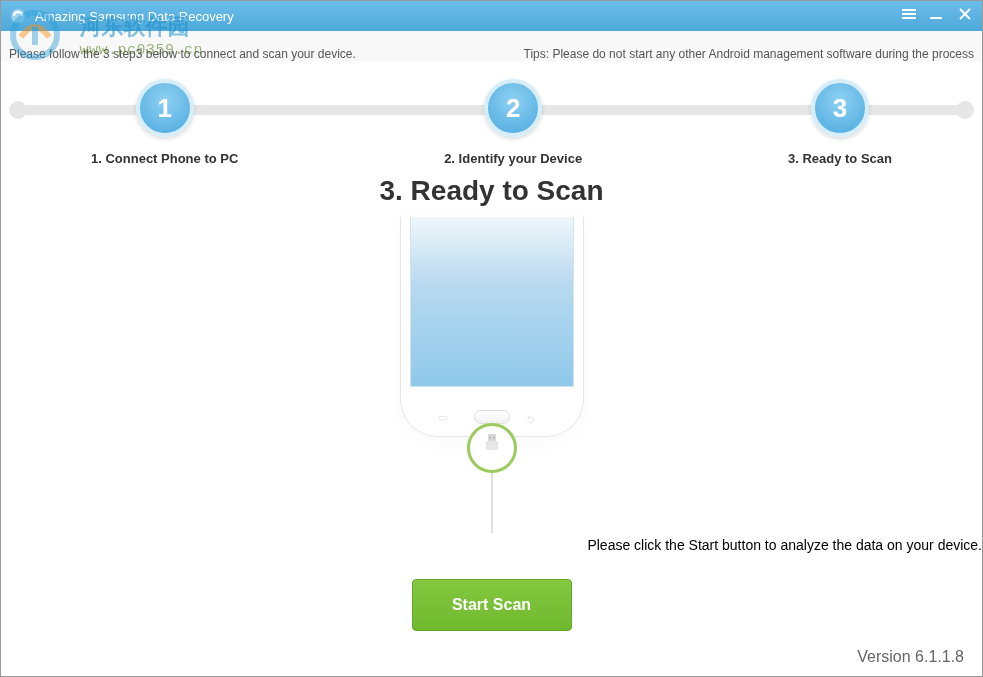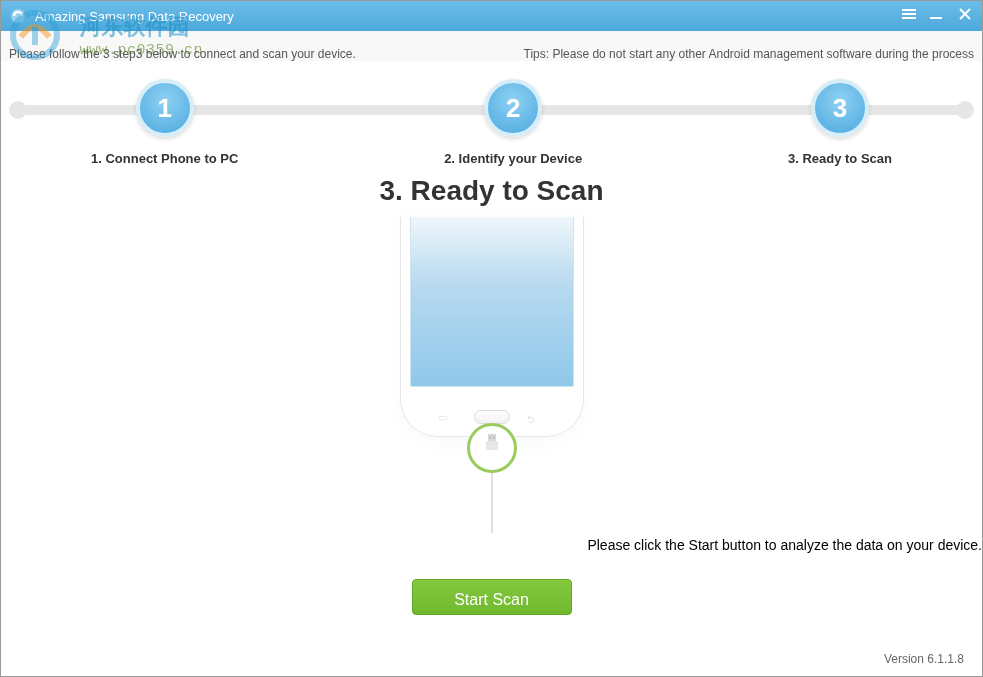--- a/index.html
+++ b/index.html
@@ -215,37 +215,37 @@
     text-align: right;
     font-size: 14px;
     color: #000000;
     margin-top: 0;
   }
 
   .scan-btn {
     display: block;
     margin: 26px auto 0;
     width: 160px;
-    height: 36px;
+    height: 52px;
     background: linear-gradient(to bottom, #84c93f, #6fb82e);
     color: #fff;
     border: 1px solid #64a828;
     border-radius: 4px;
     font-size: 16px;
-    font-weight: normal;
+    font-weight: bold;
     cursor: pointer;
     text-align: center;
     line-height: 40px;
   }
 
   .version {
     position: absolute;
     bottom: 10px;
     right: 18px;
-    font-size: 12px;
+    font-size: 16px;
     color: #666;
   }
 
   
   .watermark {
     position: absolute;
     top: 6px;
     left: 6px;
     pointer-events: none;
     opacity: 0.55;

